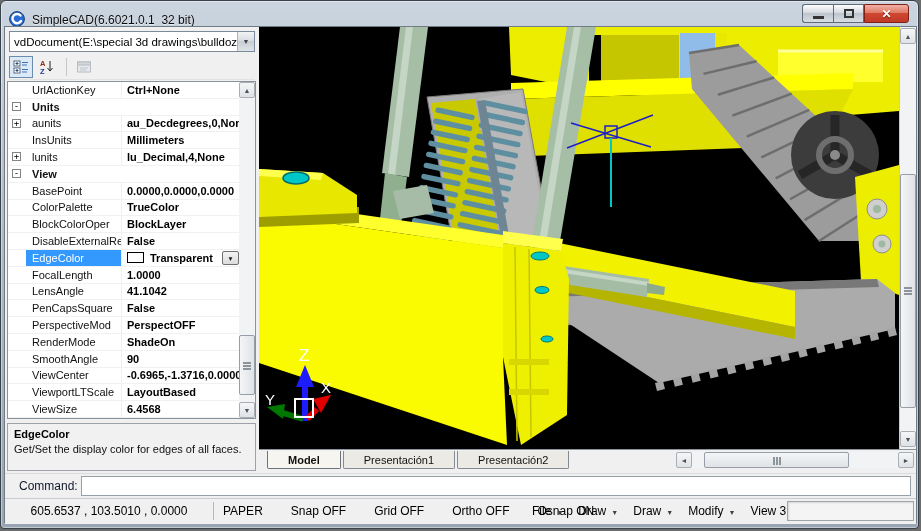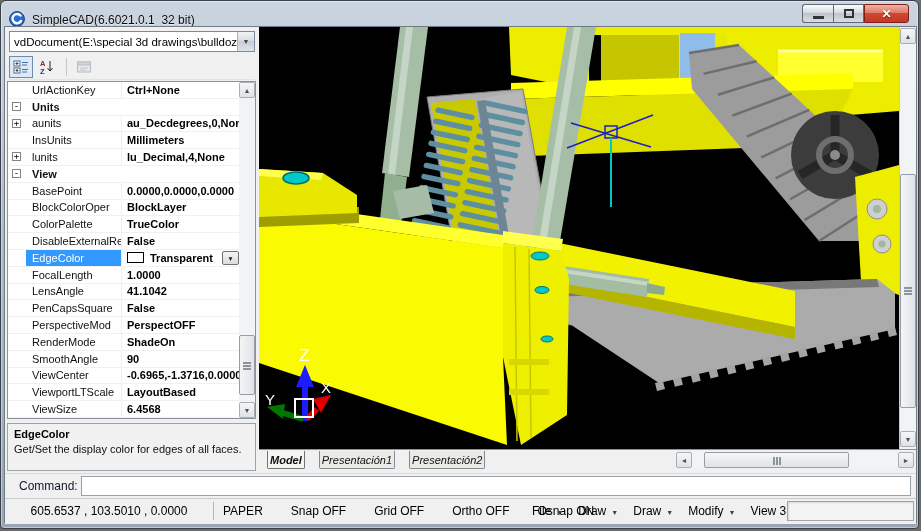--- a/index.html
+++ b/index.html
@@ -65,22 +65,22 @@
   
   .pdesc{position:absolute;left:2px;top:396px;width:249px;height:48px;background:#f1f1f1;border:1px solid #9da2a8;padding:4px 6px;}
   .pdesc-title{font-size:11px;font-weight:bold;color:#000;margin-bottom:3px;}
   .pdesc-body{font-size:11px;color:#111;white-space:nowrap;overflow:hidden;}
   
   .viewport{position:absolute;left:254px;top:0;width:640px;height:422px;background:#000;overflow:hidden;}
   .vp-vscroll{left:894px;top:0;width:17px;height:422px;border-left:1px solid #c7cbd1;}
   
   .tabstrip{position:absolute;left:254px;top:422px;width:657px;height:24px;background:#f0f0f0;border-top:1px solid #8a939c;}
   .tabs{position:absolute;left:8px;top:1px;display:flex;height:18px;}
-  .tab{height:18px;padding:0 2px;font-size:11px;color:#111;display:flex;align-items:center;
-    border:1px solid #848a93;border-top:none;background:#eceae4;margin-right:14px;border-radius:0 0 2px 2px;font-style:italic;}
+  .tab{height:18px;padding:0 20px;font-size:11px;color:#111;display:flex;align-items:center;
+    border:1px solid #848a93;border-top:none;background:#eceae4;margin-right:2px;border-radius:0 0 2px 2px;}
   .tab.active{background:#f6f5f0;font-weight:bold;border-color:#6e747d;}
   
   .cmdrow{position:absolute;left:0;top:446px;width:911px;height:25px;background:#f0f0f0;border-top:1px solid #d9dce0;}
   .cmdlabel{position:absolute;left:14px;top:5px;font-size:12px;color:#0f172a;}
   .cmdinput{position:absolute;left:76px;top:2px;width:830px;height:20px;border:1px solid #98a0a8;background:#fff;font-size:12px;padding:0 4px;font-family:"Liberation Sans",sans-serif;}
   
   .statusbar{position:absolute;left:0;top:471px;width:911px;height:26px;background:#f0f0f0;border-top:1px solid #c8ccd2;font-size:12px;color:#000;}
   .coords{position:absolute;left:4px;top:5px;width:200px;text-align:center;}
   .ssep{position:absolute;left:208px;top:3px;width:1px;height:18px;background:#b4b8bd;}
   .toggles{position:absolute;left:218px;top:5px;display:flex;gap:28px;}
@@ -198,30 +198,30 @@
             </div>
             <div class="prow">
               <div class="pgut"></div>
               <div class="pname">BasePoint</div>
               <div class="pval">
                 <span>0.0000,0.0000,0.0000</span>
               </div>
             </div>
             <div class="prow">
               <div class="pgut"></div>
+              <div class="pname">ColorPalette</div>
+              <div class="pval">
+                <span>TrueColor</span>
+              </div>
+            </div>
+            <div class="prow">
+              <div class="pgut"></div>
               <div class="pname">BlockColorOper</div>
               <div class="pval">
                 <span>BlockLayer</span>
-              </div>
-            </div>
-            <div class="prow">
-              <div class="pgut"></div>
-              <div class="pname">ColorPalette</div>
-              <div class="pval">
-                <span>TrueColor</span>
               </div>
             </div>
             <div class="prow">
               <div class="pgut"></div>
               <div class="pname">DisableExternalRefe</div>
               <div class="pval">
                 <span>False</span>
               </div>
             </div>
             <div class="prow sel">

